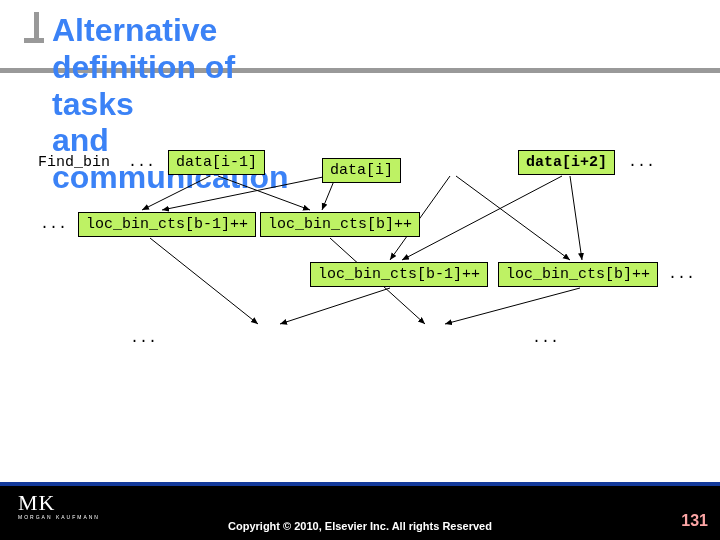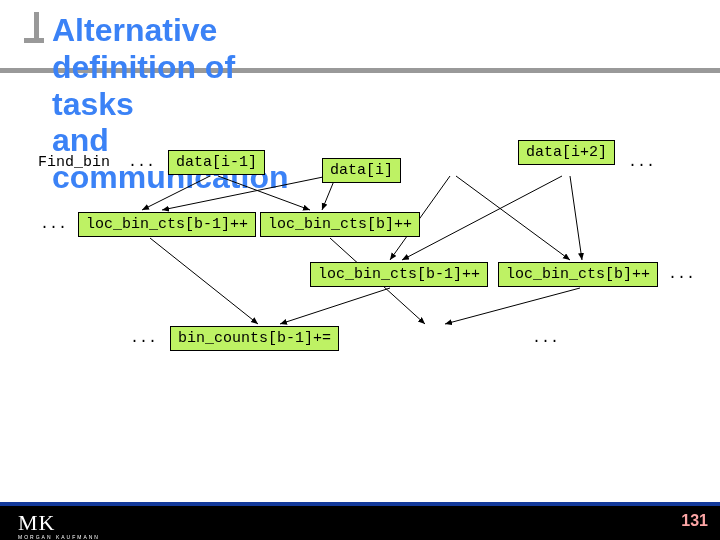--- a/index.html
+++ b/index.html
@@ -6,21 +6,21 @@
   body { width: 720px; height: 540px; font-family: Arial, sans-serif; background: #fff; position: relative; overflow: hidden; }
   .hdr { position: absolute; left: 0; top: 12px; }
   .hdr .tick1 { position: absolute; left: 24px; top: 26px; width: 20px; height: 5px; background: #999; }
   .hdr .hline { position: absolute; left: 0; top: 56px; width: 720px; height: 5px; background: #999; }
   .hdr .vtick { position: absolute; left: 34px; top: 0; width: 5px; height: 28px; background: #999; }
   .title { position: absolute; left: 52px; top: 0; font-size: 32px; font-weight: bold; color: #3b82f6; line-height: 1.15; }
   .diagram { position: absolute; left: 0; top: 140px; width: 636px; height: 280px; }
   .lbl { position: absolute; font-family: "Courier New", monospace; font-size: 15px; }
   .box { position: absolute; border: 1px solid #000; font-family: "Courier New", monospace; font-size: 15px; padding: 3px 7px; background: #bef264; z-index: 2; white-space: nowrap; }
   svg.arrows { position: absolute; left: 0; top: 0; width: 720px; height: 280px; z-index: 1; }
-  .ftr { position: absolute; left: 0; bottom: 0; width: 720px; height: 38px; background: #000; }
+  .ftr { position: absolute; left: 0; bottom: 0; width: 720px; height: 58px; background: #000; }
   .ftr .bar { position: absolute; left: 0; top: 0; width: 720px; height: 4px; background: #13399a; }
   .logo { position: absolute; left: 18px; top: 8px; color: #fff; }
   .logo .mk { font-family: "Times New Roman", serif; font-size: 22px; letter-spacing: 1px; }
   .logo .sub { font-size: 5px; letter-spacing: 2px; display: block; margin-top: -2px; }
   .copy { position: absolute; left: 0; width: 720px; bottom: 8px; text-align: center; color: #fff; font-size: 11px; font-weight: bold; }
   .pnum { position: absolute; right: 12px; bottom: 10px; color: #fca5a5; font-size: 16px; font-weight: bold; }
 </style>
 </head>
 <body>
 
@@ -52,36 +52,36 @@
     <line x1="150" y1="98" x2="258" y2="184" stroke="#000" stroke-width="1" marker-end="url(#ah)"></line>
     <line x1="330" y1="98" x2="425" y2="184" stroke="#000" stroke-width="1" marker-end="url(#ah)"></line>
     <line x1="390" y1="148" x2="280" y2="184" stroke="#000" stroke-width="1" marker-end="url(#ah)"></line>
     <line x1="580" y1="148" x2="445" y2="184" stroke="#000" stroke-width="1" marker-end="url(#ah)"></line>
   </svg>
 
   <div class="lbl" style="left:38px; top:14px;">Find_bin</div>
   <div class="lbl" style="left:128px; top:14px;">...</div>
   <div class="box" style="left:168px; top:10px;">data[i-1]</div>
   <div class="box" style="left:298px; top:18px;margin-left:24px;">data[i]</div>
-  <div class="box" style="left:518px; top:0;">data[i+2]</div>
+  <div class="box" style="left:518px; top:10px;font-weight:bold;">data[i+2]</div>
   <div class="lbl" style="left:628px; top:14px;">...</div>
 
   <div class="lbl" style="left:40px; top:76px;">...</div>
   <div class="box" style="left:78px; top:72px;">loc_bin_cts[b-1]++</div>
   <div class="box" style="left:260px; top:72px;">loc_bin_cts[b]++</div>
 
   <div class="box" style="left:310px; top:122px;">loc_bin_cts[b-1]++</div>
   <div class="box" style="left:498px; top:122px;">loc_bin_cts[b]++</div>
   <div class="lbl" style="left:668px; top:126px;">...</div>
 
   <div class="lbl" style="left:130px; top:190px;">...</div>
-  <div class="box" style="left:170px; top:186px;">bin_counts[b-1]+=</div>
   <div class="lbl" style="left:532px; top:190px;">...</div>
 </div>
 
 <div class="ftr">
   <div class="bar"></div>
   <div class="logo">
     <span class="mk">MK</span>
     <span class="sub">MORGAN KAUFMANN</span>
   </div>
+  <div class="copy">Copyright © 2010, Elsevier Inc. All rights Reserved</div>
   <div class="pnum">131</div>
 </div>
 
 </body></html>

